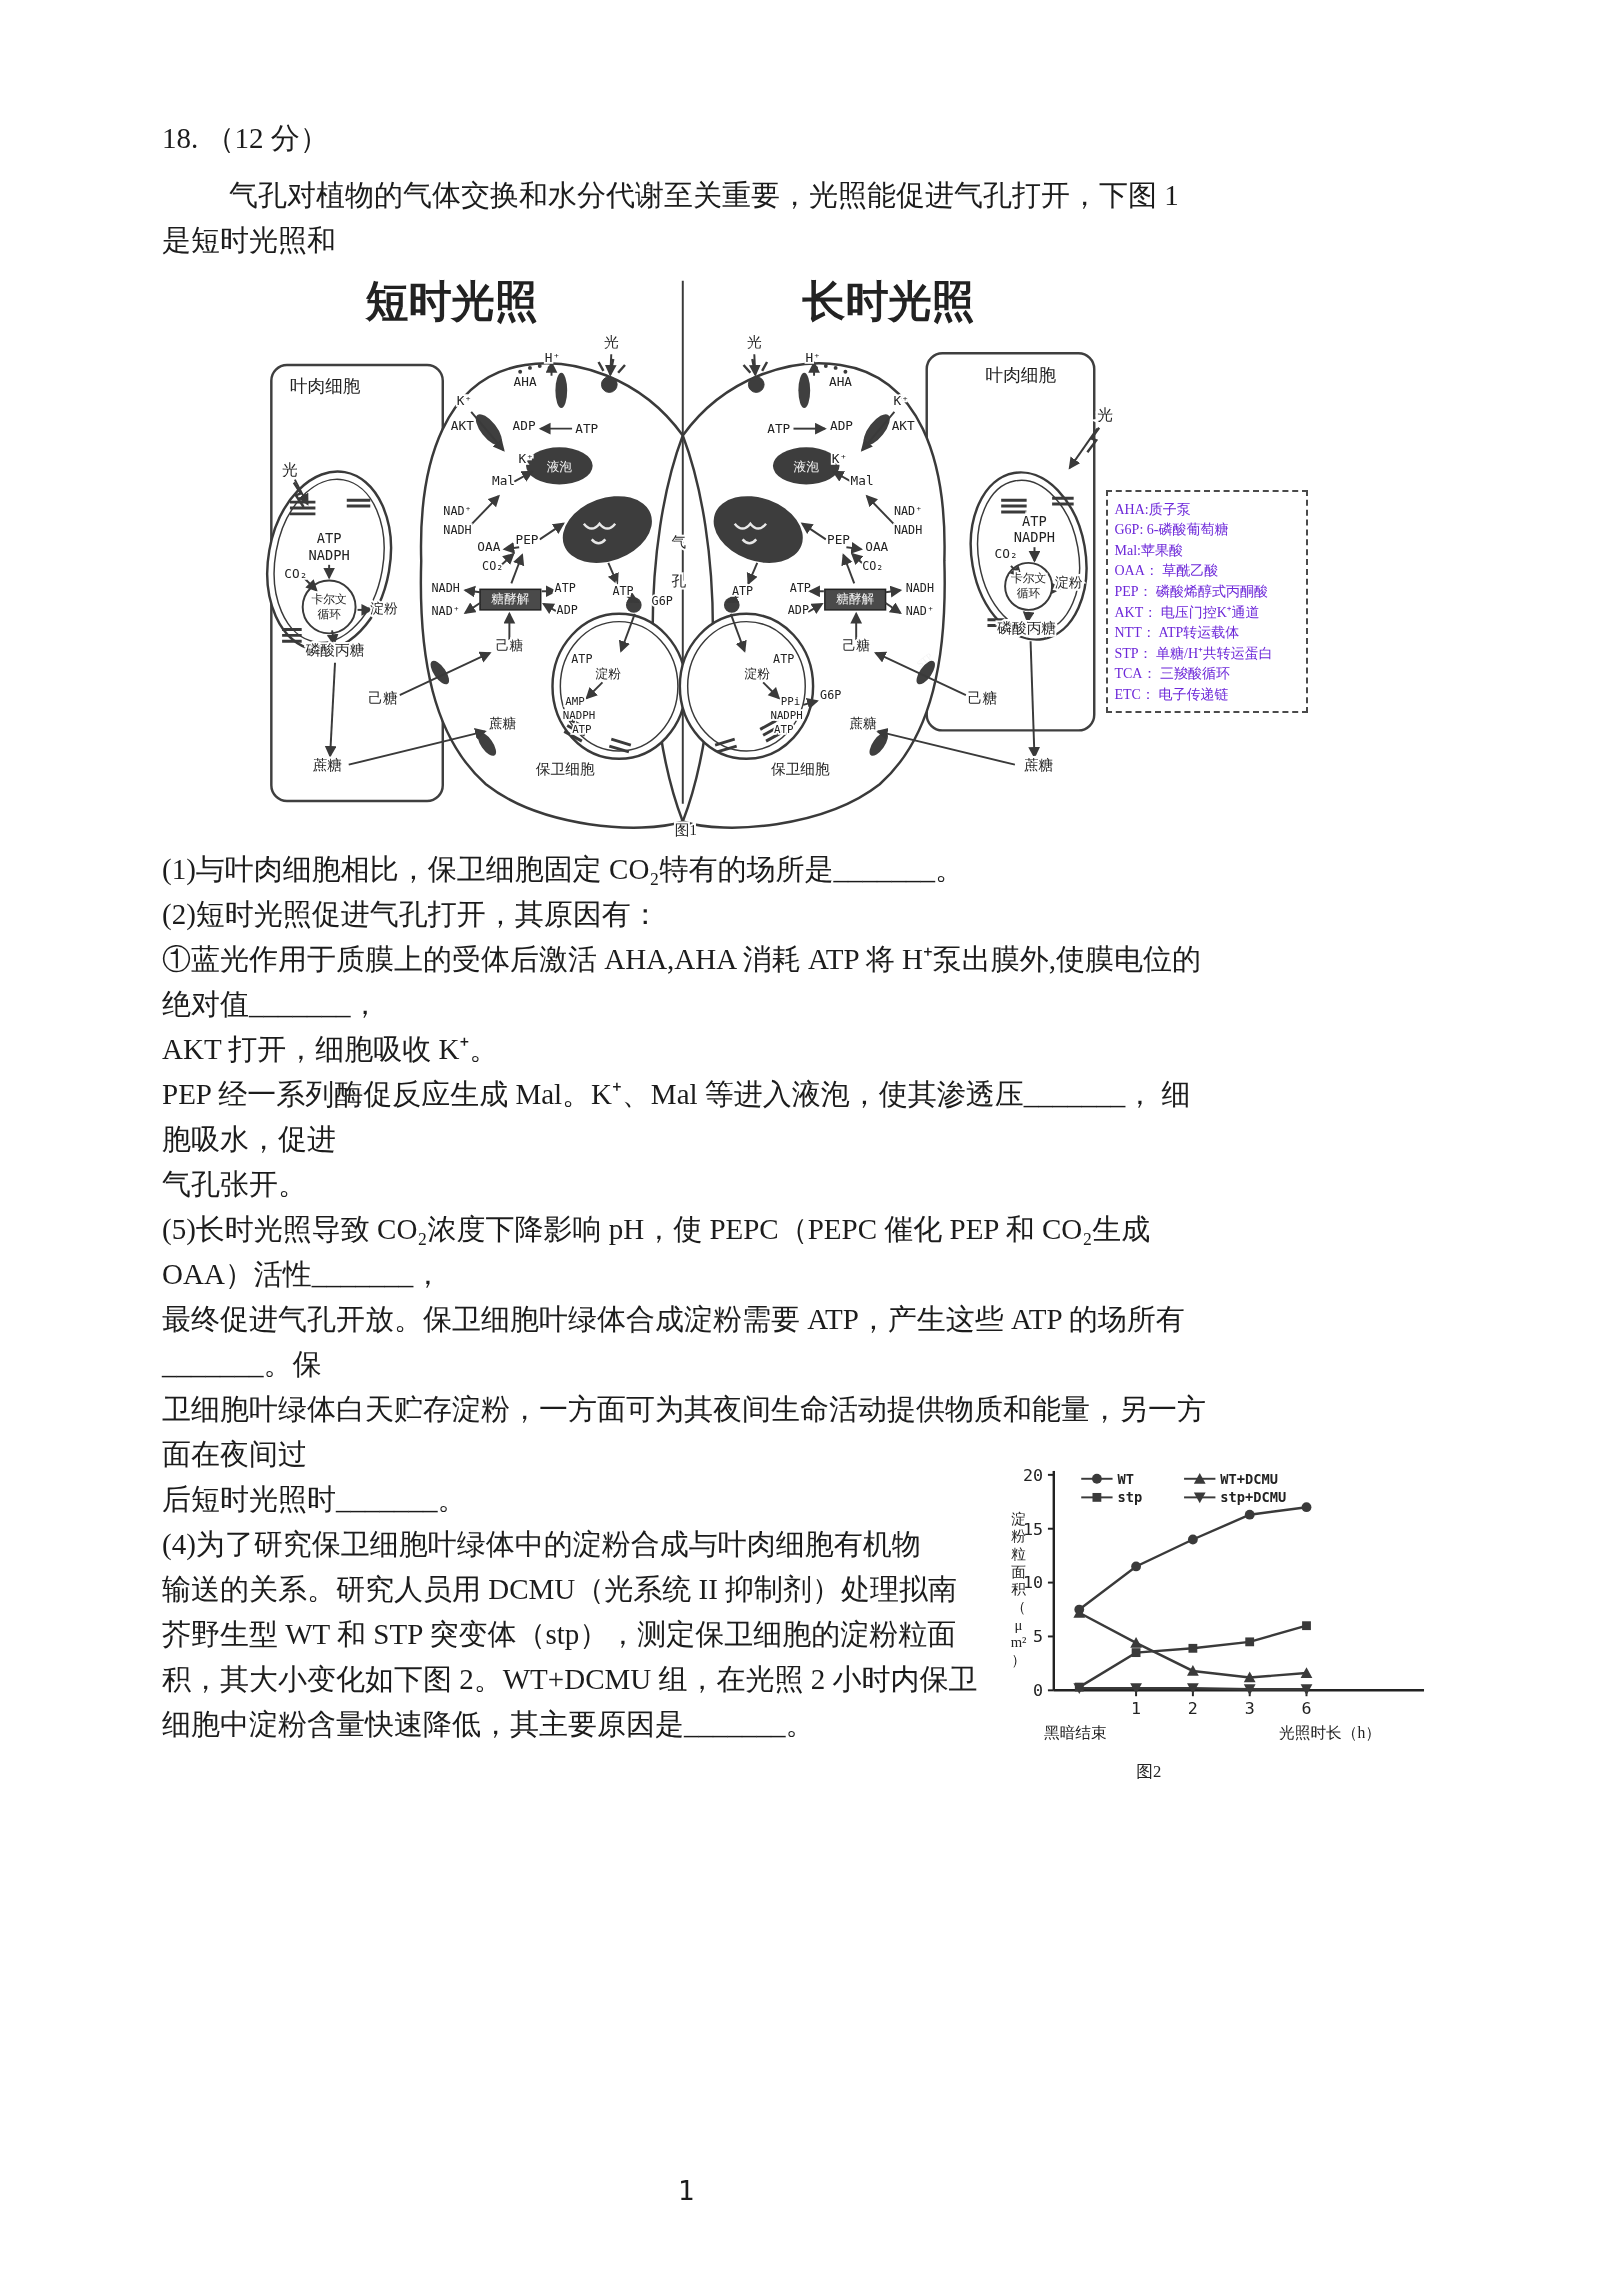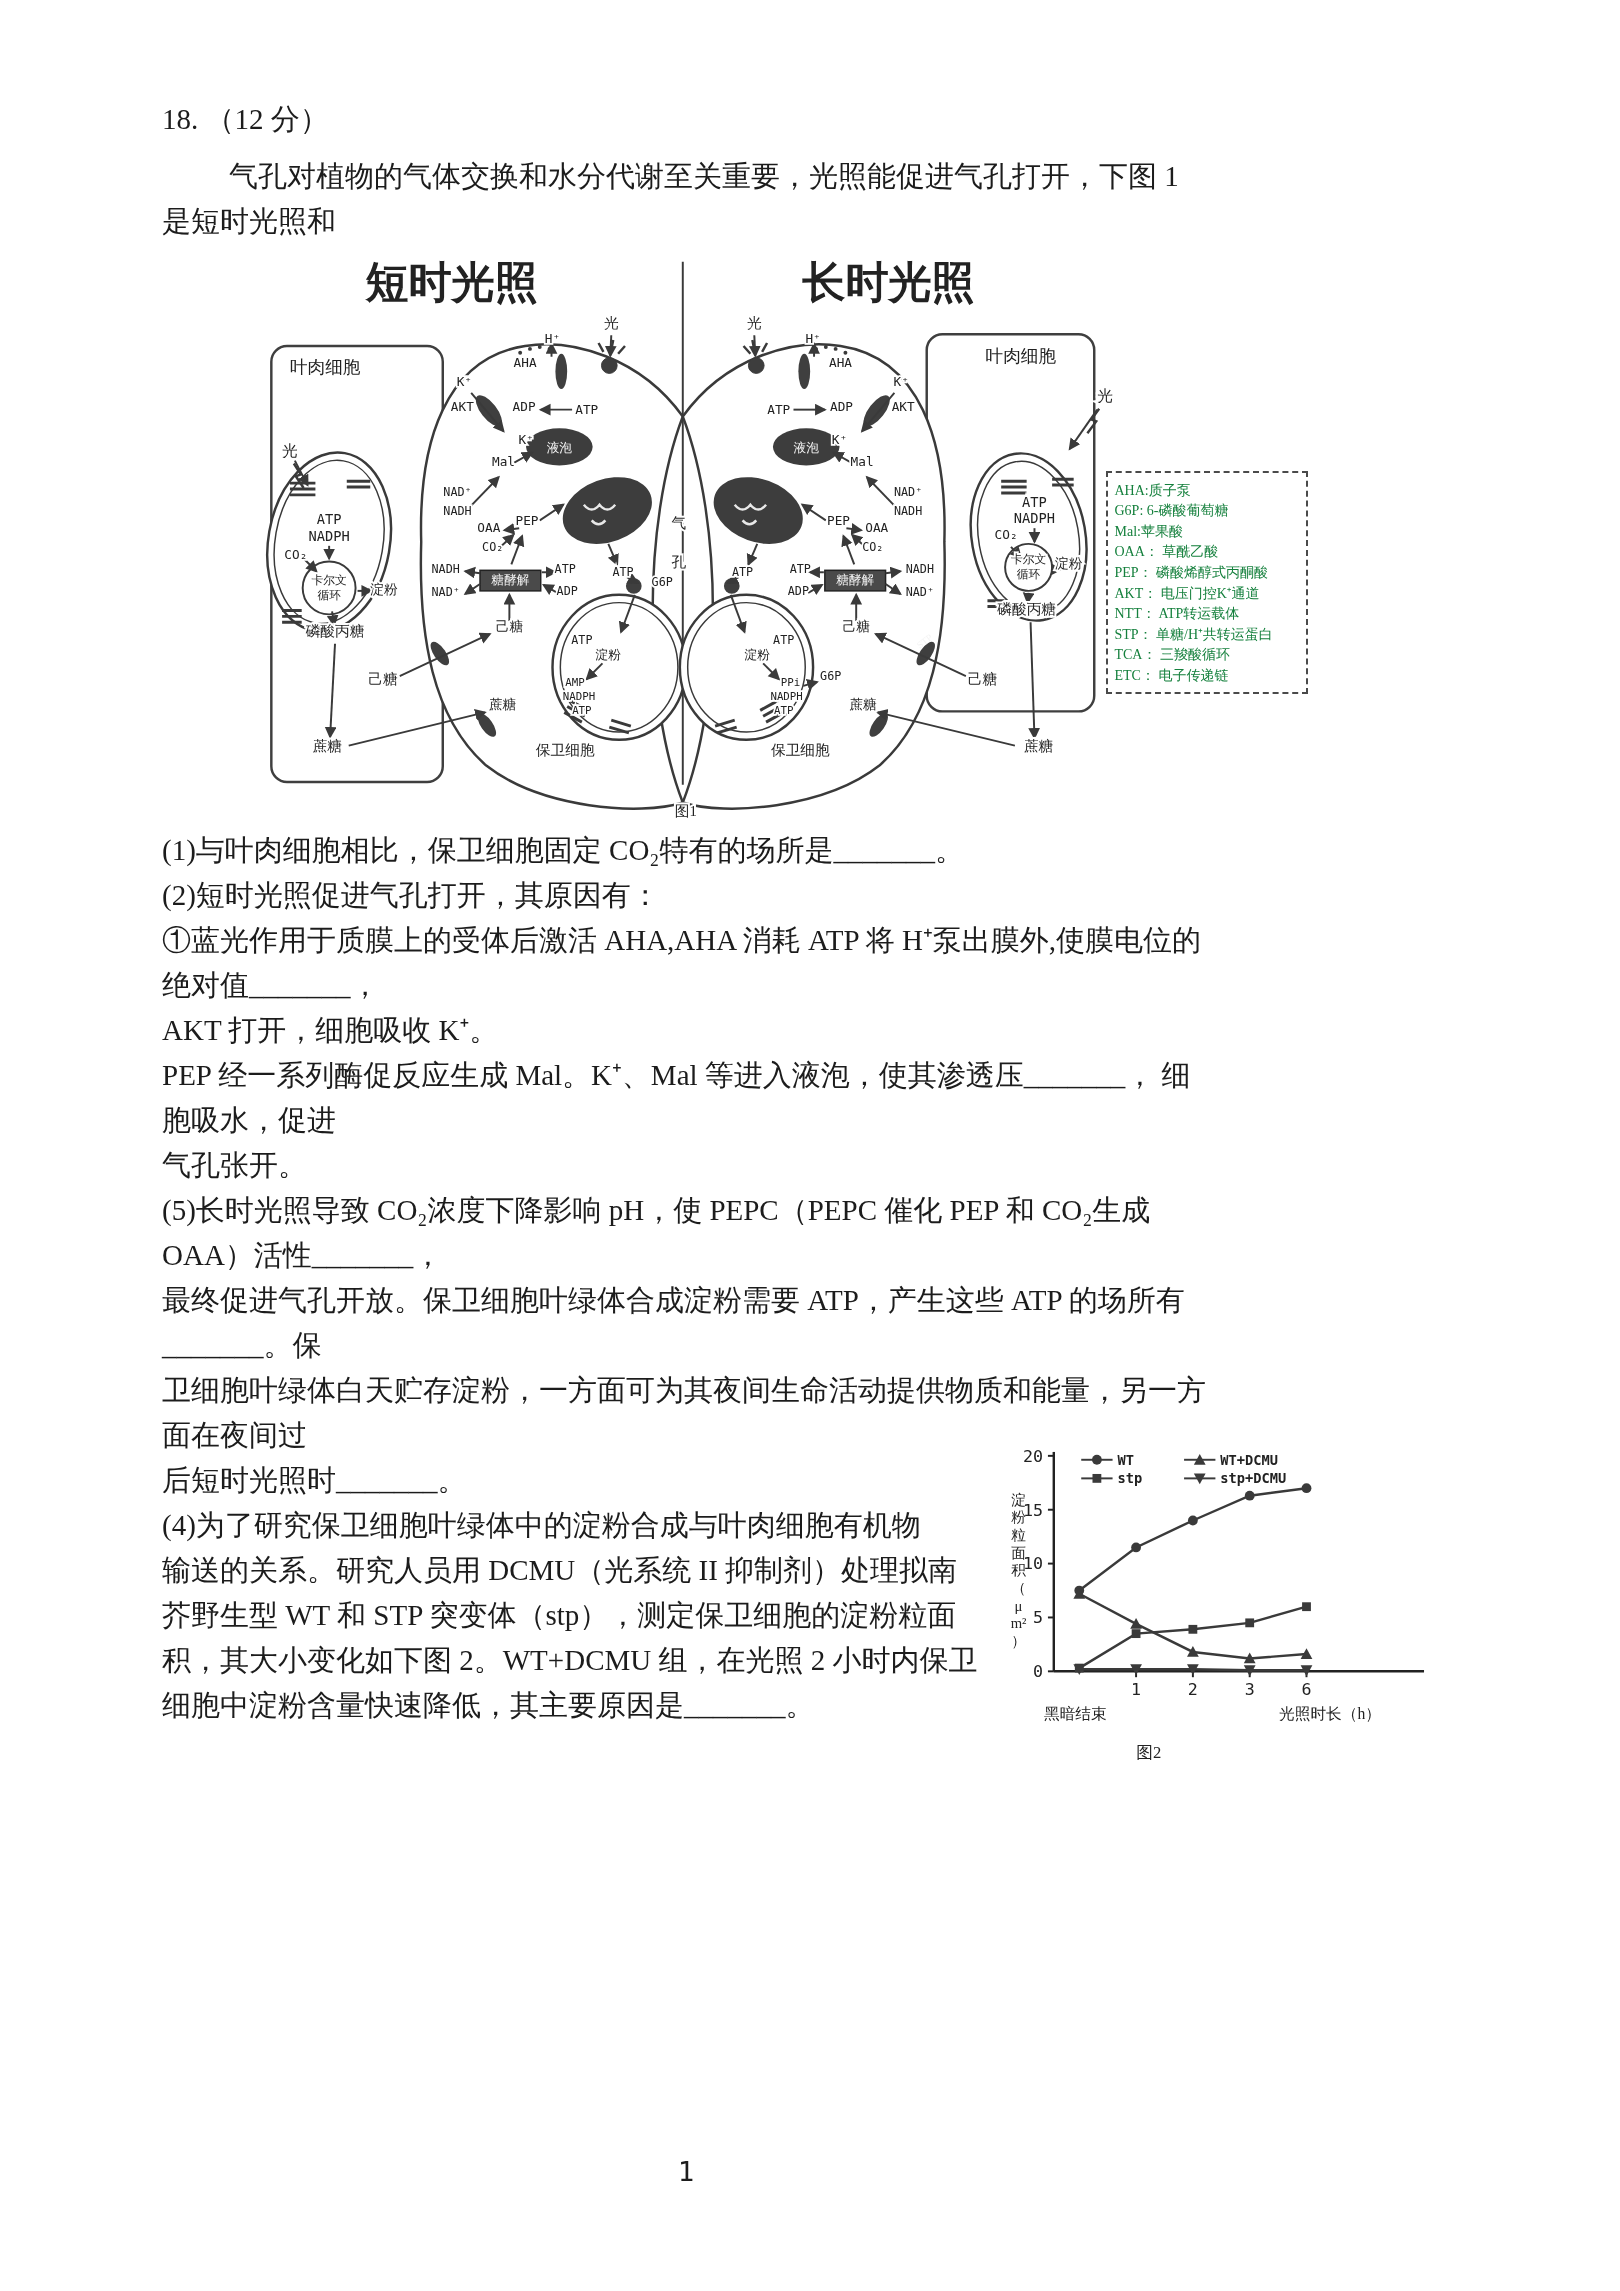--- a/index.html
+++ b/index.html
@@ -1,24 +1,24 @@
 <!DOCTYPE html>
 <html><head>
 <meta charset="utf-8">
 <style>
   html,body{margin:0;padding:0;background:#e8e8e8;}
   .page{position:relative;width:1620px;height:2292px;background:#ffffff;overflow:hidden;
         font-family:"Liberation Serif",serif;color:#1c1c1c;}
-  .content{position:absolute;left:0;top:12px;width:1365px;padding:85px 155px 0 162px;box-sizing:border-box;}
+  .content{position:absolute;left:0;top:0;width:1365px;padding:116px 155px 0 162px;box-sizing:border-box;}
   .line{font-size:29px;line-height:45px;white-space:pre-wrap;}
   .indent{text-indent:67px;margin-top:12px;}
   .fig1wrap{position:relative;width:1274px;height:578px;margin:3.9px 0 2px 17.6px;}
   .legendbox{position:absolute;left:926px;top:223px;width:202px;height:223px;border:2px dashed #4a4a4a;
              padding:7.8px 6.9px;box-sizing:border-box;background:#fff;}
-  .legendbox div{font-size:14px;line-height:20.6px;color:#15803d;white-space:nowrap;}
+  .legendbox div{font-size:14px;line-height:20.6px;color:#6d28d9;white-space:nowrap;}
   .row{display:flex;align-items:flex-start;}
   .colL{flex:0 0 835px;}
   .colR{flex:0 0 476px;margin-top:-13.7px;}
   .pagenum{margin-top:365px;text-align:center;font-size:27.4px;font-family:"DejaVu Sans Mono",monospace;}
   svg text.cjk{font-family:"Liberation Serif",serif;paint-order:stroke;stroke:#ffffff;stroke-width:4px;fill:#222;}
   svg text.lat{font-family:"DejaVu Sans Mono",monospace;paint-order:stroke;stroke:#ffffff;stroke-width:3.5px;fill:#222;}
   svg text.wht{font-family:"Liberation Serif",serif;stroke:none;fill:#f4f4f4;}
   #fig2 text.ax{font-family:"DejaVu Sans Mono",monospace;fill:#222;}
   #fig2 text.cj{font-family:"Liberation Serif",serif;fill:#222;}
 </style>

